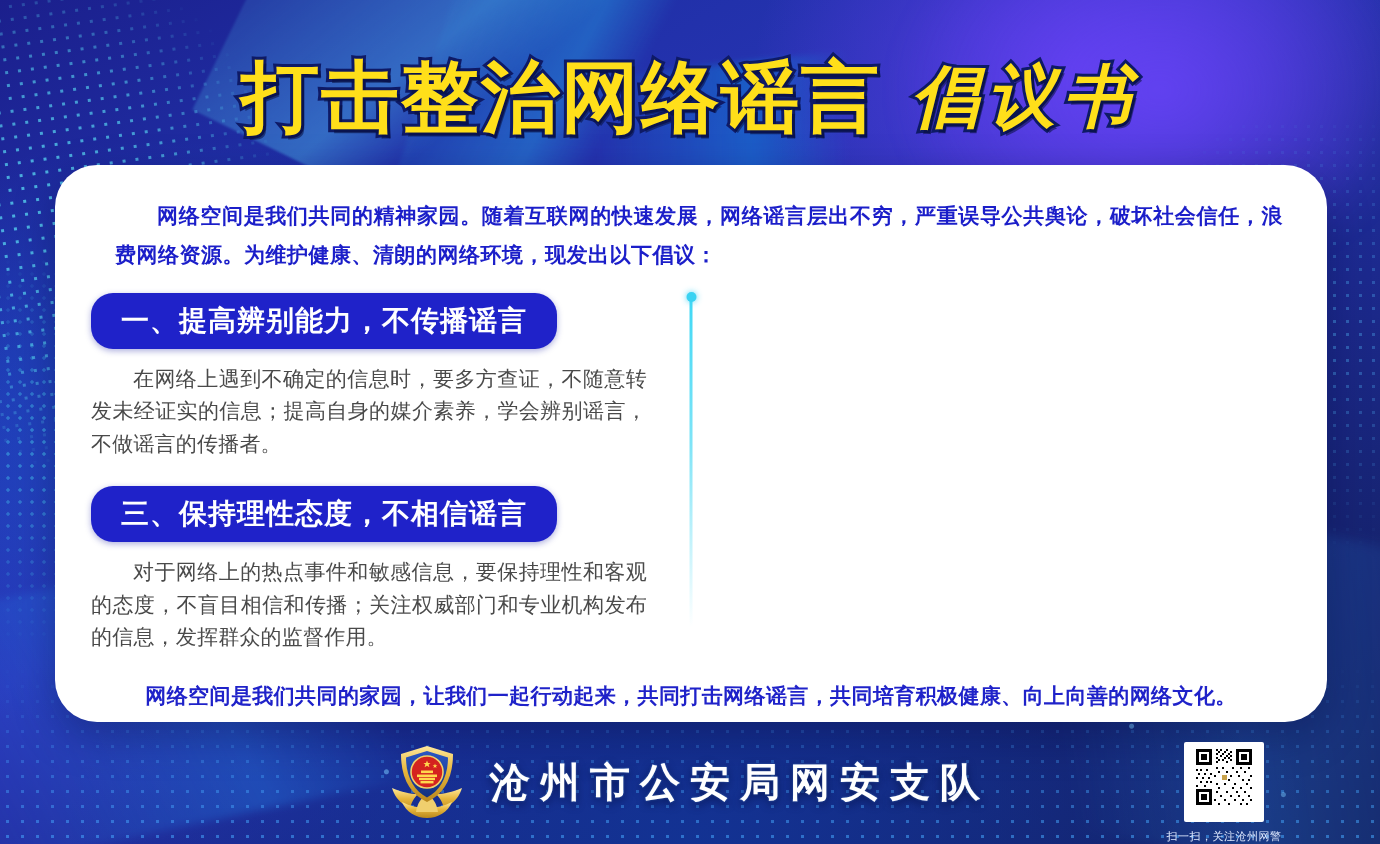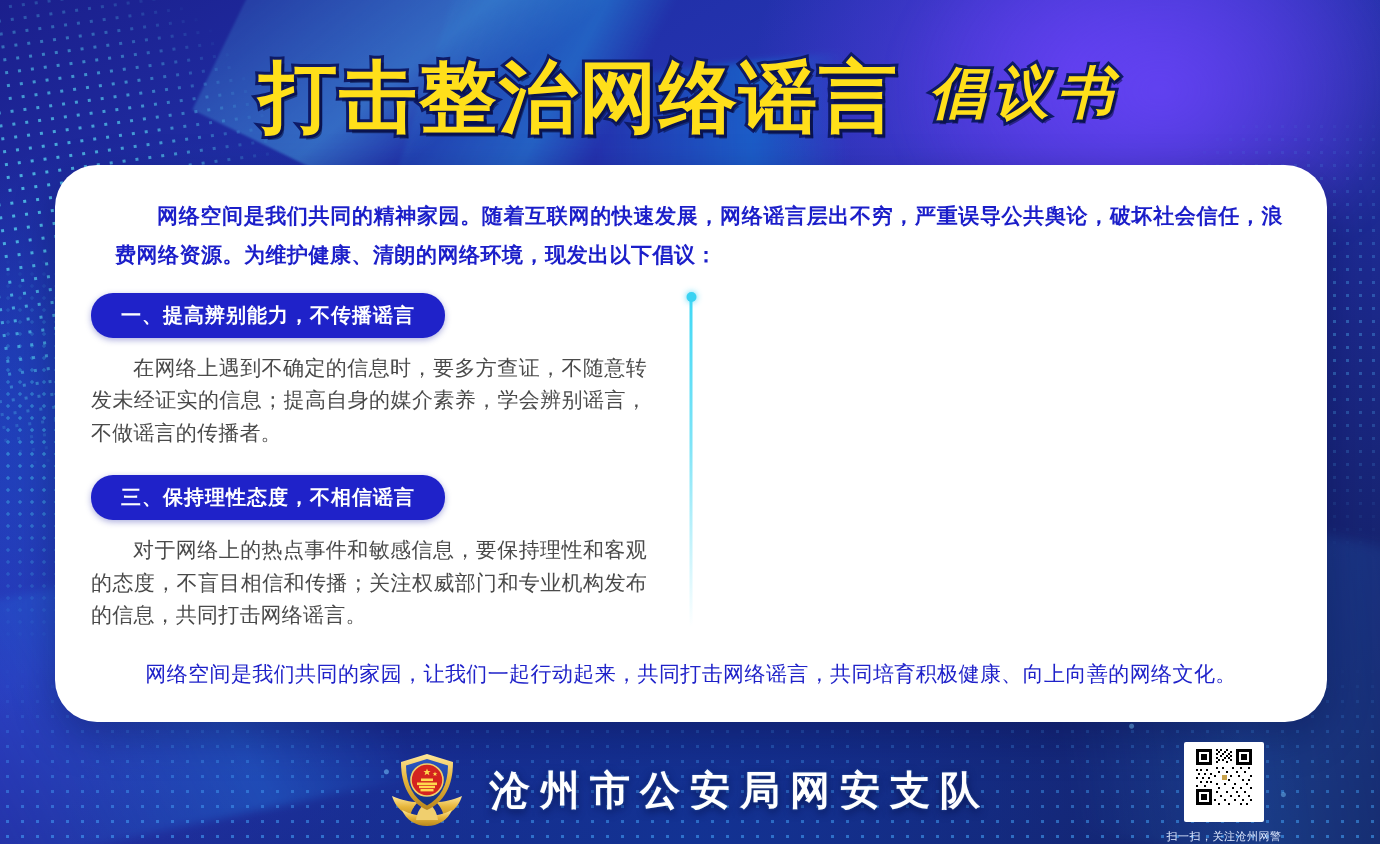--- a/index.html
+++ b/index.html
@@ -93,22 +93,22 @@
   .title-wrap{
     position:absolute;left:0;top:42px;width:1380px;height:110px;
     display:flex;align-items:center;justify-content:center;gap:30px;
   }
   .title-main,.title-sub{
     font-weight:900;color:#ffdf1a;letter-spacing:2px;white-space:nowrap;
     -webkit-text-stroke:6px #0e1a66;paint-order:stroke fill;
     text-shadow:3px 4px 0 rgba(8,14,60,.55);
   }
   .title-main{font-size:78px;line-height:1;font-family:"DejaVu Sans","Liberation Sans",sans-serif;}
-  .title-sub{font-size:56px;line-height:1;letter-spacing:8px;
-    font-family:Liberation Mono, monospace;font-style:italic;}
+  .title-sub{font-size:68px;line-height:1;letter-spacing:8px;
+    font-family:Liberation Serif, serif;font-style:italic;}
 
   
   .card{
     position:absolute;left:55px;top:165px;width:1272px;height:557px;
     background:#ffffff;border-radius:42px;
     box-shadow:0 14px 40px rgba(5,10,60,.35);
     overflow:hidden;
   }
   .intro{
     padding:32px 44px 0 60px;
@@ -131,43 +131,43 @@
     border-radius:2px;
   }
   .divider::before{
     content:"";position:absolute;left:50%;top:-5px;width:10px;height:10px;
     transform:translateX(-50%);border-radius:50%;background:#39d2f2;
     box-shadow:0 0 6px rgba(60,210,245,.9);
   }
 
   .pill{
     display:inline-block;background:#1f22c9;color:#fff;
-    font-size:20px;font-weight:700;letter-spacing:1px;
+    font-size:28px;font-weight:700;letter-spacing:1px;
     padding:9px 30px;border-radius:22px;white-space:nowrap;
     box-shadow:0 2px 6px rgba(20,25,160,.35);
   }
   .sec-body{
     margin:14px 0 0 0;color:#4a4a4a;font-size:21px;line-height:1.55;
     text-indent:2em;text-align:justify;letter-spacing:.2px;
   }
   .sec-block{margin-bottom:26px;}
   .sec-block:last-child{margin-bottom:14px;}
 
   .closing{
     margin-top:14px;padding:0 40px;text-align:center;
-    color:#1f22c9;font-weight:400;font-size:21px;letter-spacing:.4px;
+    color:#1f22c9;font-weight:700;font-size:21px;letter-spacing:.4px;
     white-space:nowrap;
   }
 
   
   .footer{
     position:absolute;left:0;bottom:0;width:1380px;height:122px;
   }
   .org-row{
-    position:absolute;left:0;top:28px;width:1380px;
+    position:absolute;left:0;top:20px;width:1380px;
     display:flex;align-items:center;justify-content:center;gap:26px;
   }
   .badge{width:74px;height:80px;flex:0 0 auto;}
   .org-name{
     color:#ffffff;font-size:40px;font-weight:700;letter-spacing:10px;
     text-shadow:0 3px 8px rgba(5,15,70,.8), 0 0 2px rgba(120,190,255,.6);
     white-space:nowrap;
   }
   .qr-box{
     position:absolute;right:88px;top:8px;width:136px;text-align:center;margin-top:12px;
@@ -211,21 +211,21 @@
     <div class="columns">
       <div class="divider"></div>
 
       <div class="col col-left">
         <div class="sec-block">
           <span class="pill">一、提高辨别能力，不传播谣言</span>
           <p class="sec-body">在网络上遇到不确定的信息时，要多方查证，不随意转发未经证实的信息；提高自身的媒介素养，学会辨别谣言，不做谣言的传播者。</p>
         </div>
         <div class="sec-block">
           <span class="pill">三、保持理性态度，不相信谣言</span>
-          <p class="sec-body">对于网络上的热点事件和敏感信息，要保持理性和客观的态度，不盲目相信和传播；关注权威部门和专业机构发布的信息，共同打击网络谣言。</p>
+          <p class="sec-body">对于网络上的热点事件和敏感信息，要保持理性和客观的态度，不盲目相信和传播；关注权威部门和专业机构发布的信息，发挥群众的监督作用。</p>
         </div>
       </div>
 
     </div>
 
     <div class="closing">网络空间是我们共同的家园，让我们一起行动起来，共同打击网络谣言，共同培育积极健康、向上向善的网络文化。</div>
   </div>
 
   <div class="footer">
     <div class="org-row">

